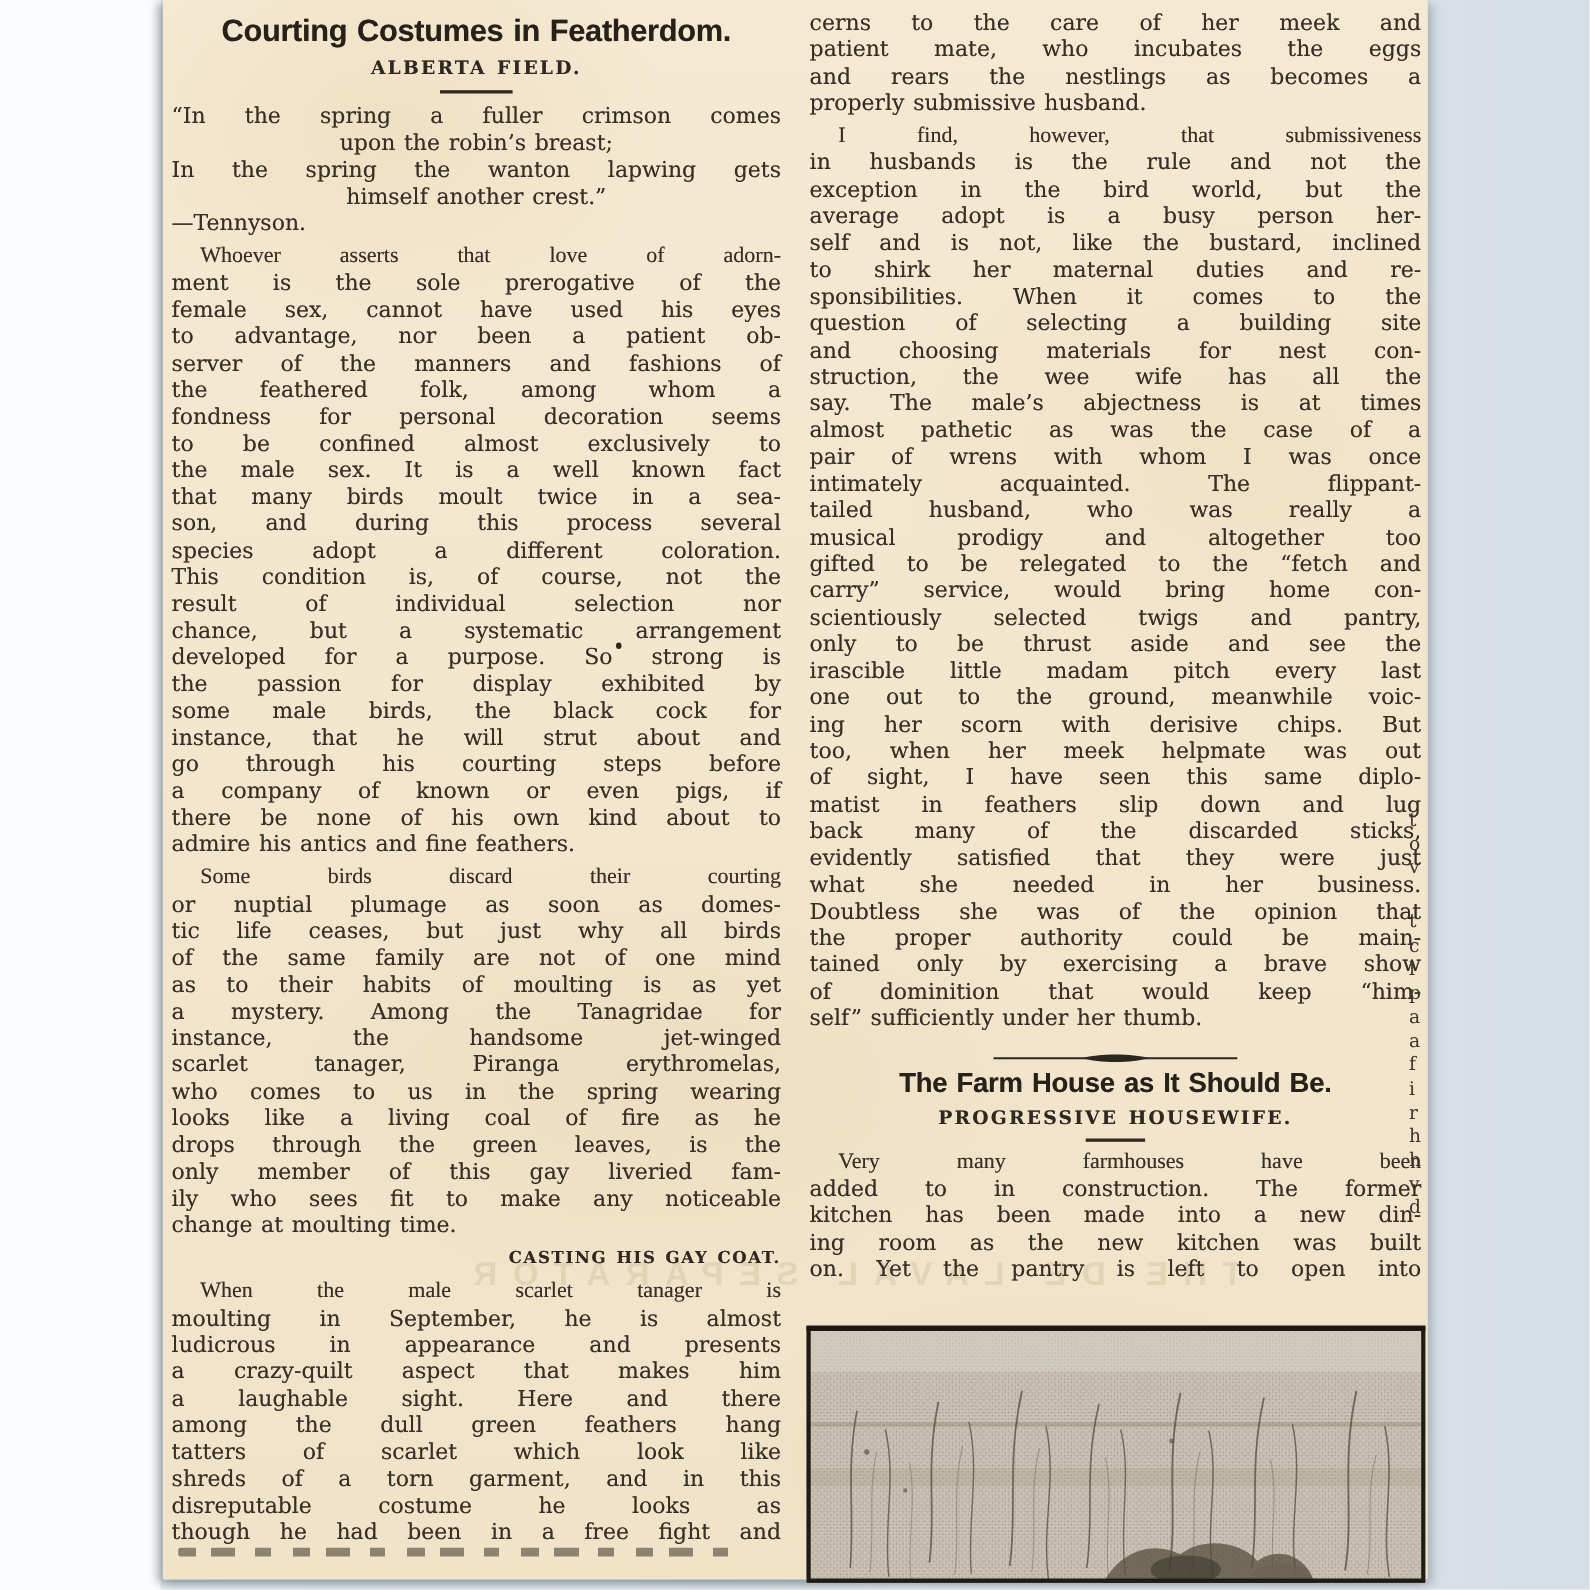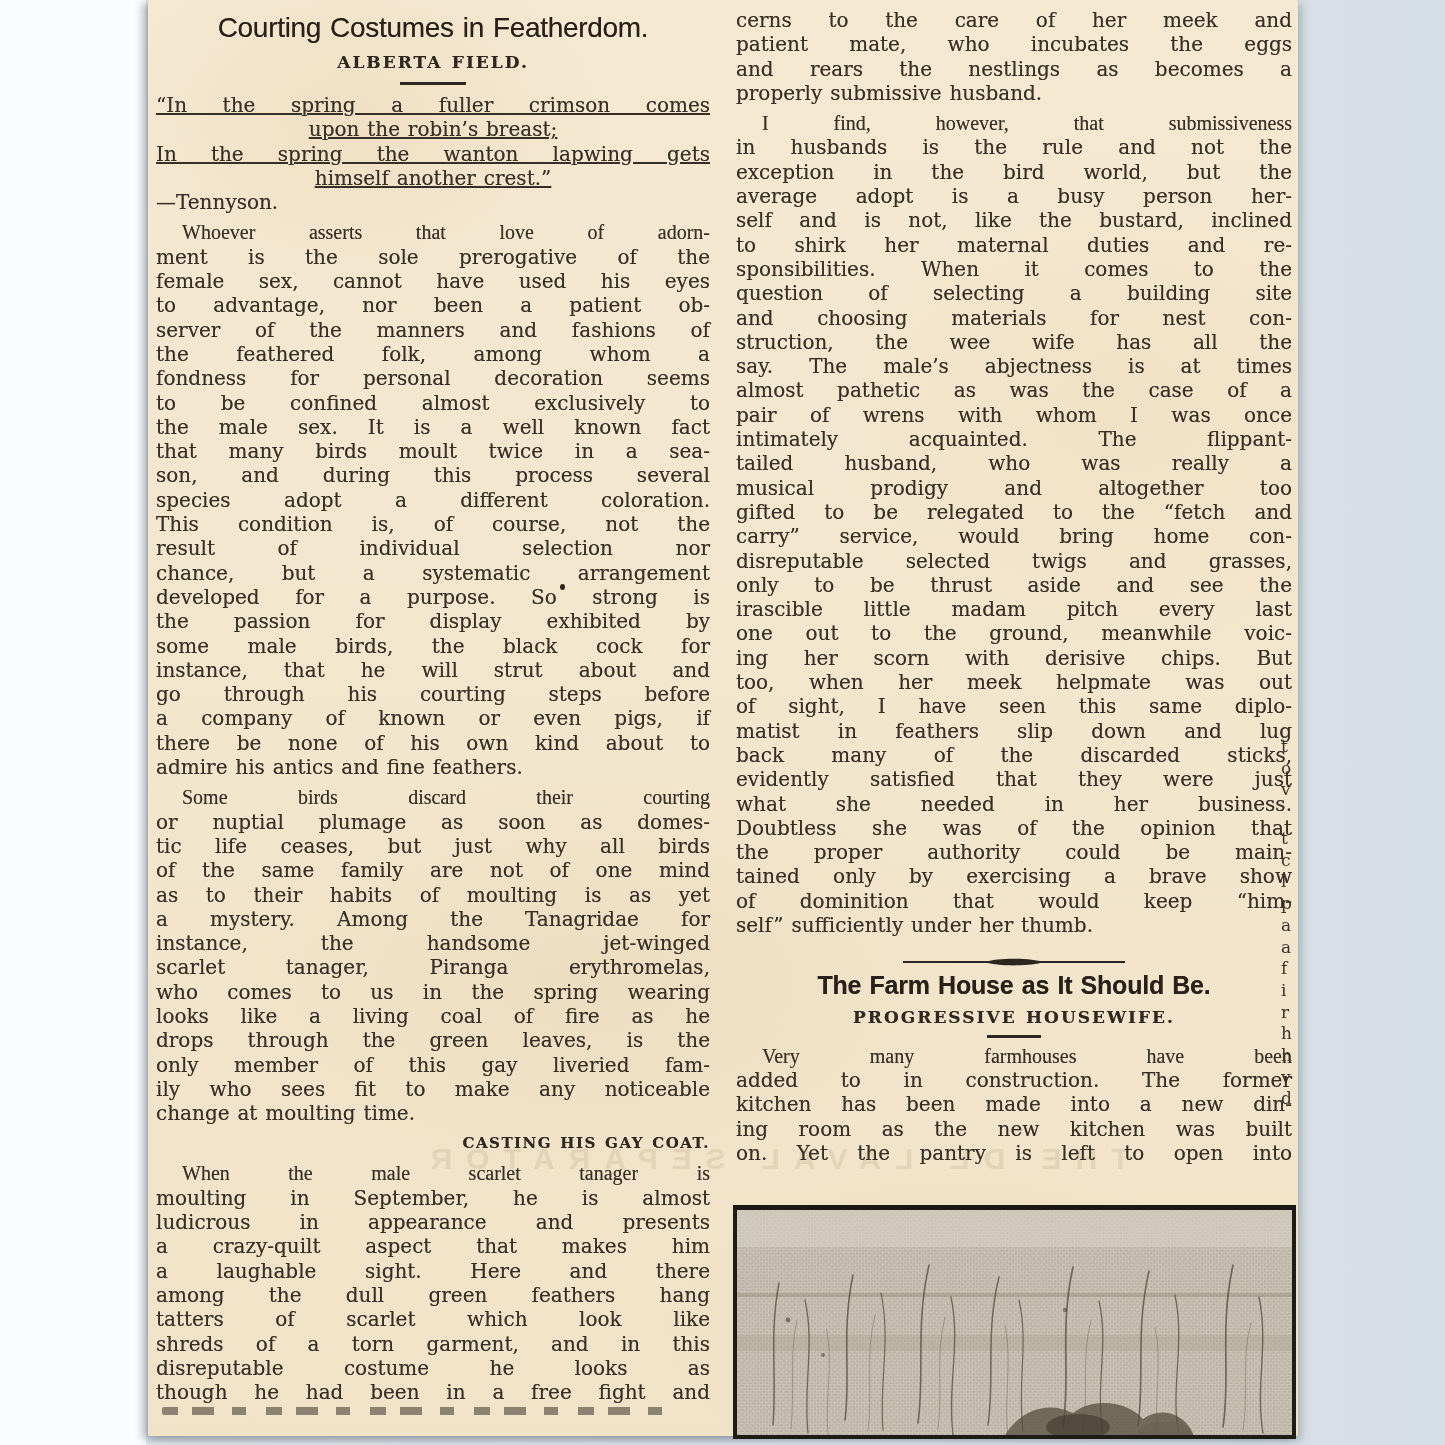--- a/index.html
+++ b/index.html
@@ -17,32 +17,32 @@
   .col{position:absolute;font-family:"DejaVu Serif",serif;font-size:20px;line-height:24.3px;
     color:#362f26;word-spacing:1.5px;text-shadow:0 0 .5px rgba(54,47,38,.55);}
   .col-left{left:8px;top:4px;width:554px;}
   .col-right{left:588px;top:0;width:556px;}
   .line{text-align:justify;text-align-last:justify;white-space:normal;}
   .line.last{text-align-last:left;}
   .line.first{text-indent:26px;font-family:Liberation Serif, serif;}
   .cont .line.last{text-align-last:justify;}
   .para{margin-top:6px;}
   .cont-top{margin-top:8px;}
-  .title1{margin:6px 0 0 0;font-family:"Liberation Sans",sans-serif;font-weight:400;
+  .title1{margin:6px 0 0 0;font-family:"Liberation Sans",sans-serif;font-weight:700;
     font-size:28px;line-height:36px;text-align:center;color:#272119;letter-spacing:-.3px;
     text-shadow:0 0 .6px rgba(39,33,25,.6);}
   .title2{margin:8px 0 0 0;font-family:"Liberation Sans",sans-serif;font-weight:700;
     font-size:25px;line-height:32px;text-align:center;color:#272119;letter-spacing:-.2px;
     text-shadow:0 0 .6px rgba(39,33,25,.6);}
   .byline{margin-top:6px;font-weight:700;font-size:17px;line-height:20px;text-align:center;
     letter-spacing:2px;color:#2e2820;}
   .rule{background:#2e2820;margin:10px auto 8px auto;}
   .rule1{width:66px;height:3px;}
   .rule2{width:54px;height:2.5px;margin:8px auto 6px auto;}
-  .quote{margin-top:4px;text-decoration:underline;}
+  .quote{margin-top:4px;}
   .quote .line:nth-child(even){text-align:center;text-align-last:center;}
   .attribution{text-align:left;padding-right:88px;line-height:24.3px;}
   .subhead{margin:6px 0 3px 0;font-weight:700;font-size:15px;line-height:24px;
     text-align:right;letter-spacing:1.5px;color:#2e2820;}
   .divider{margin:12px auto 4px auto;width:222px;height:12px;}
   .cutline{margin:3px 0 0 6px;width:92%;height:8px;border-radius:2px;opacity:.55;
     background:repeating-linear-gradient(90deg,#3a332b 0 16px,transparent 16px 30px,
       #3a332b 30px 52px,transparent 52px 70px,#3a332b 70px 84px,transparent 84px 104px);}
   .photo{margin:40px 0 0 -3px;width:563px;height:234px;}
   .edge-frag{position:absolute;left:1133px;width:16px;overflow:hidden;
@@ -152,21 +152,21 @@
         <div class="line">and choosing materials for nest con-</div>
         <div class="line">struction, the wee wife has all the</div>
         <div class="line">say.  The male’s abjectness is at times</div>
         <div class="line">almost pathetic as was the case of a</div>
         <div class="line">pair of wrens with whom I was once</div>
         <div class="line">intimately acquainted.  The flippant-</div>
         <div class="line">tailed husband, who was really a</div>
         <div class="line">musical prodigy and altogether too</div>
         <div class="line">gifted to be relegated to the “fetch and</div>
         <div class="line">carry” service, would bring home con-</div>
-        <div class="line">disreputable selected twigs and grasses,</div>
+        <div class="line">scientiously selected twigs and pantry,</div>
         <div class="line">only to be thrust aside and see the</div>
         <div class="line">irascible little madam pitch every last</div>
         <div class="line">one out to the ground, meanwhile voic-</div>
         <div class="line">ing her scorn with derisive chips.  But</div>
         <div class="line">too, when her meek helpmate was out</div>
         <div class="line">of sight, I have seen this same diplo-</div>
         <div class="line">matist in feathers slip down and lug</div>
         <div class="line">back many of the discarded sticks,</div>
         <div class="line">evidently satisfied that they were just</div>
         <div class="line">what she needed in her business.</div>

